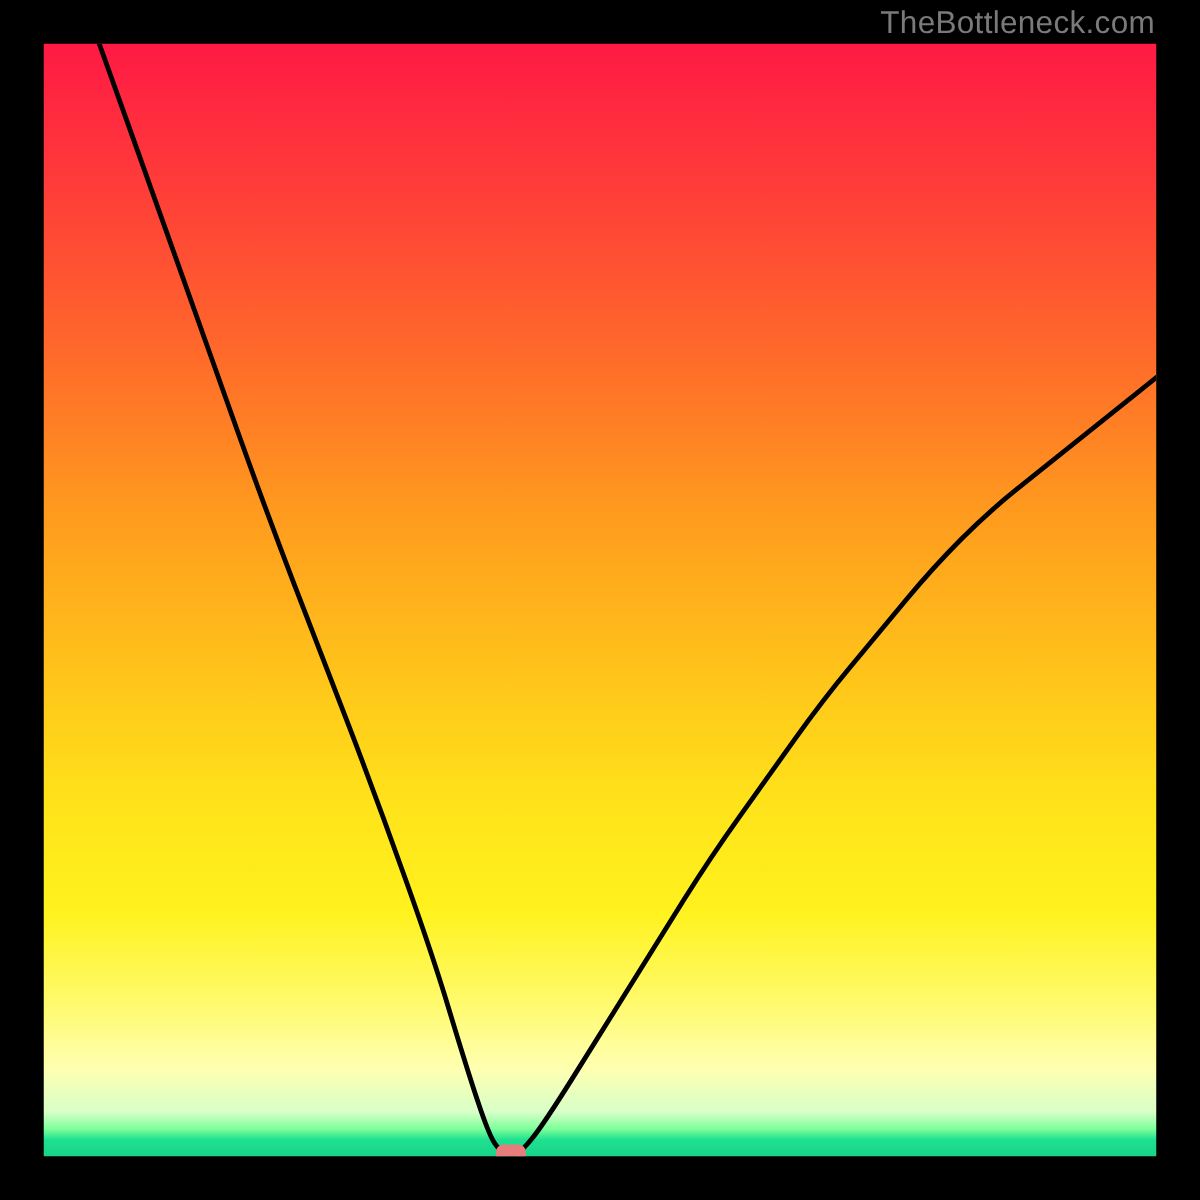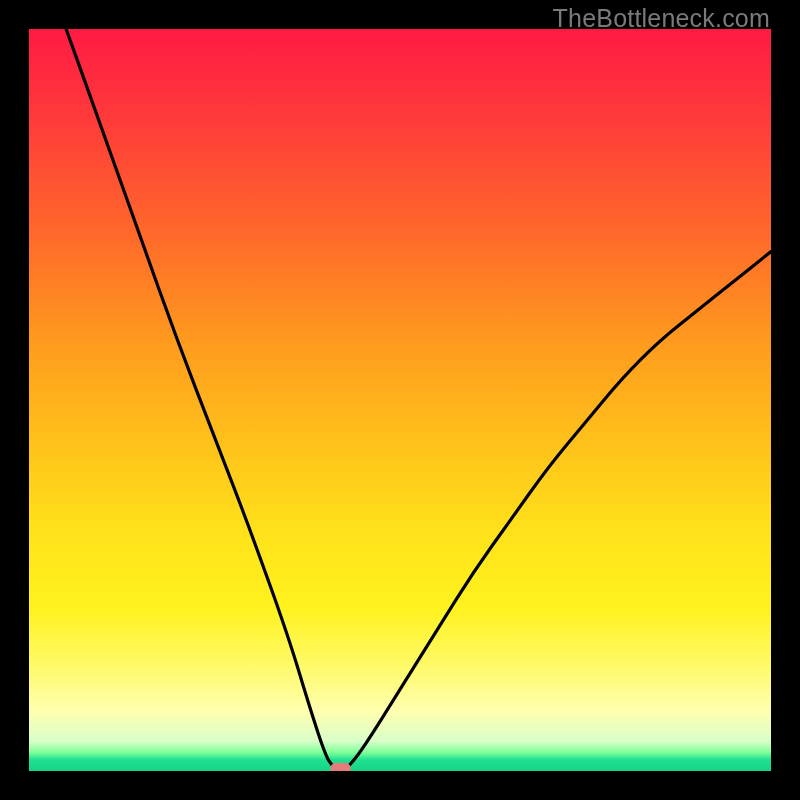--- a/index.html
+++ b/index.html
@@ -50,21 +50,21 @@
     position: absolute;
     inset: 0;
     width: 100%;
     height: 100%;
   }
   .watermark {
     position: absolute;
     top: 4px;
     right: 30px;
     color: #7a7a7a;
-    font-size: 25px;
+    font-size: 21px;
     letter-spacing: 0.2px;
     user-select: none;
   }
 </style>
 </head>
 <body>
 
 <div class="frame">
 
   <div class="watermark">TheBottleneck.com</div>

